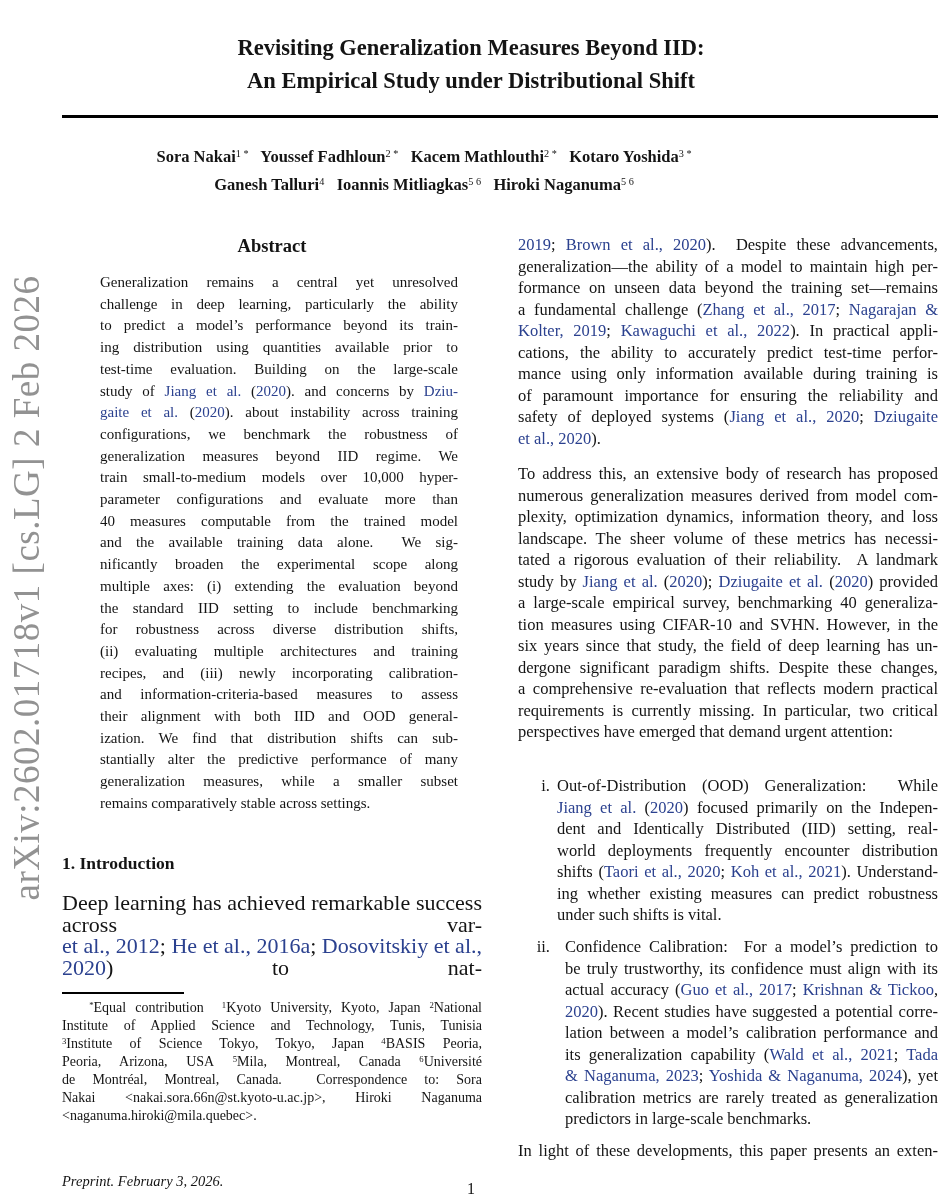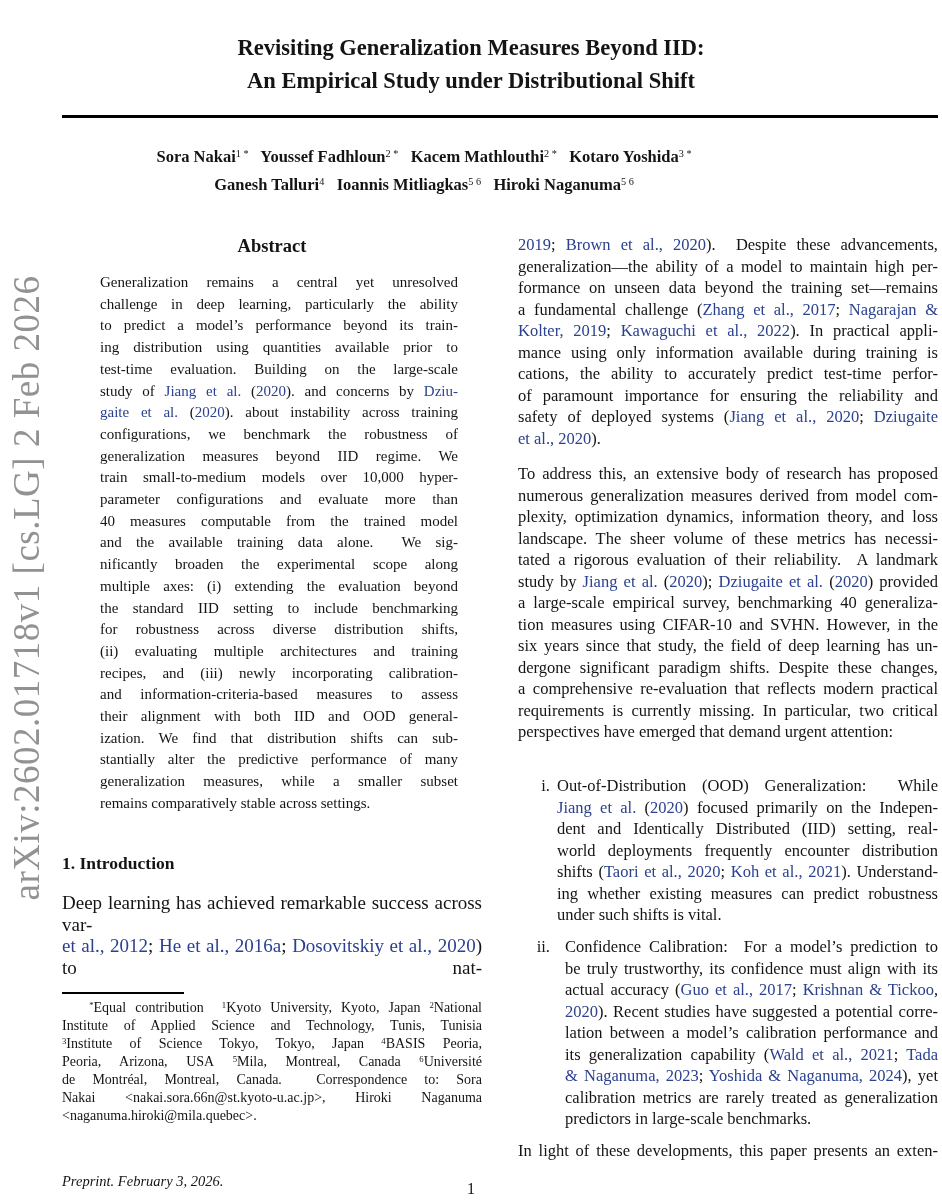--- a/index.html
+++ b/index.html
@@ -21,21 +21,21 @@
     white-space:nowrap;color:var(--watermark,#929292);
     font-size:37px;letter-spacing:0.5px;
   }
   .title{position:absolute;top:31px;left:0;width:942px;font-weight:bold;font-size:22.5px;line-height:33px;}
   .rule{position:absolute;top:115px;left:62px;width:876px;height:3px;background:#000;}
   .authors{position:absolute;top:143px;left:0;width:848px;font-weight:bold;font-size:16.5px;line-height:28px;}
   .authors sup{font-weight:400;}
   .abs-head{position:absolute;top:236px;left:62px;width:420px;text-align:center;font-weight:bold;font-size:18.5px;}
   .abs-body{position:absolute;top:272px;left:100px;width:358px;font-size:15px;line-height:21.7px;}
   .intro-head{position:absolute;top:853px;left:62px;font-size:17.5px;font-weight:bold;margin:0;}
-  .intro-body{position:absolute;top:892px;left:62px;width:420px;font-size:19px;line-height:21.5px;}
+  .intro-body{position:absolute;top:892px;left:62px;width:420px;font-size:22px;line-height:21.5px;}
   .foot-rule{position:absolute;top:992px;left:62px;width:122px;height:1.5px;background:#000;}
   .footnote{position:absolute;top:999px;left:62px;width:420px;font-size:14px;line-height:18px;}
   .preprint{position:absolute;top:1141px;left:62px;font-style:italic;font-size:14.5px;margin-top:32px;}
   .rp1{position:absolute;top:234px;left:518px;width:420px;font-size:16.5px;line-height:21.5px;}
   .rp2{position:absolute;top:463px;left:518px;width:420px;font-size:16.5px;line-height:21.5px;}
   .ritem{position:absolute;left:528px;width:410px;display:flex;font-size:16.5px;line-height:21.5px;}
   .ritem .marker{width:22px;text-align:right;flex:none;}
   .ritem .ritem-body{margin-left:7px;flex:1;}
   .ritem1{top:775px;}
   .ritem2{top:936px;gap:8px;}
@@ -105,22 +105,22 @@
       <div class="tline lastline">&lt;naganuma.hiroki@mila.quebec&gt;.</div>
     </div>
   <div class="preprint">Preprint. February 3, 2026.</div>
 
   <div class="rp1 just">
       <div class="tline"><span class="cite">2019</span>; <span class="cite">Brown et al., 2020</span>).&nbsp; Despite these advancements,</div>
       <div class="tline">generalization—the ability of a model to maintain high per-</div>
       <div class="tline">formance on unseen data beyond the training set—remains</div>
       <div class="tline">a fundamental challenge (<span class="cite">Zhang et al., 2017</span>; <span class="cite">Nagarajan &amp;</span></div>
       <div class="tline"><span class="cite">Kolter, 2019</span>; <span class="cite">Kawaguchi et al., 2022</span>). In practical appli-</div>
+      <div class="tline">cations, the ability to accurately predict test-time perfor-</div>
       <div class="tline">mance using only information available during training is</div>
-      <div class="tline">cations, the ability to accurately predict test-time perfor-</div>
       <div class="tline">of paramount importance for ensuring the reliability and</div>
       <div class="tline">safety of deployed systems (<span class="cite">Jiang et al., 2020</span>; <span class="cite">Dziugaite</span></div>
       <div class="tline lastline"><span class="cite">et al., 2020</span>).</div>
     </div>
   <div class="rp2 just">
       <div class="tline">To address this, an extensive body of research has proposed</div>
       <div class="tline">numerous generalization measures derived from model com-</div>
       <div class="tline">plexity, optimization dynamics, information theory, and loss</div>
       <div class="tline">landscape. The sheer volume of these metrics has necessi-</div>
       <div class="tline">tated a rigorous evaluation of their reliability.&nbsp; A landmark</div>

